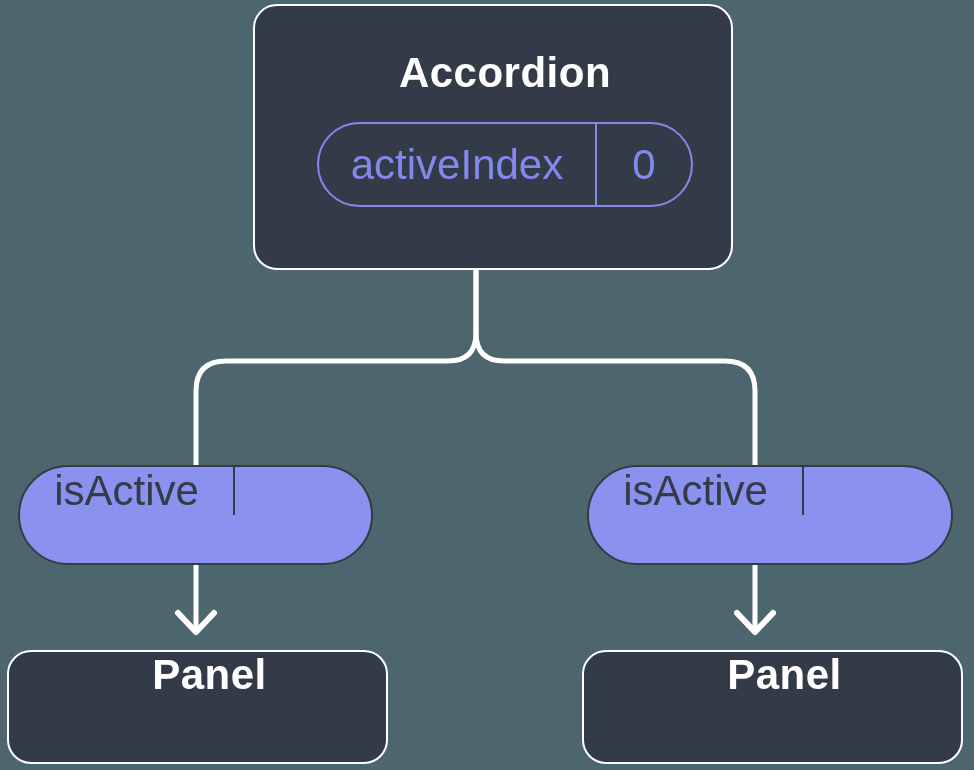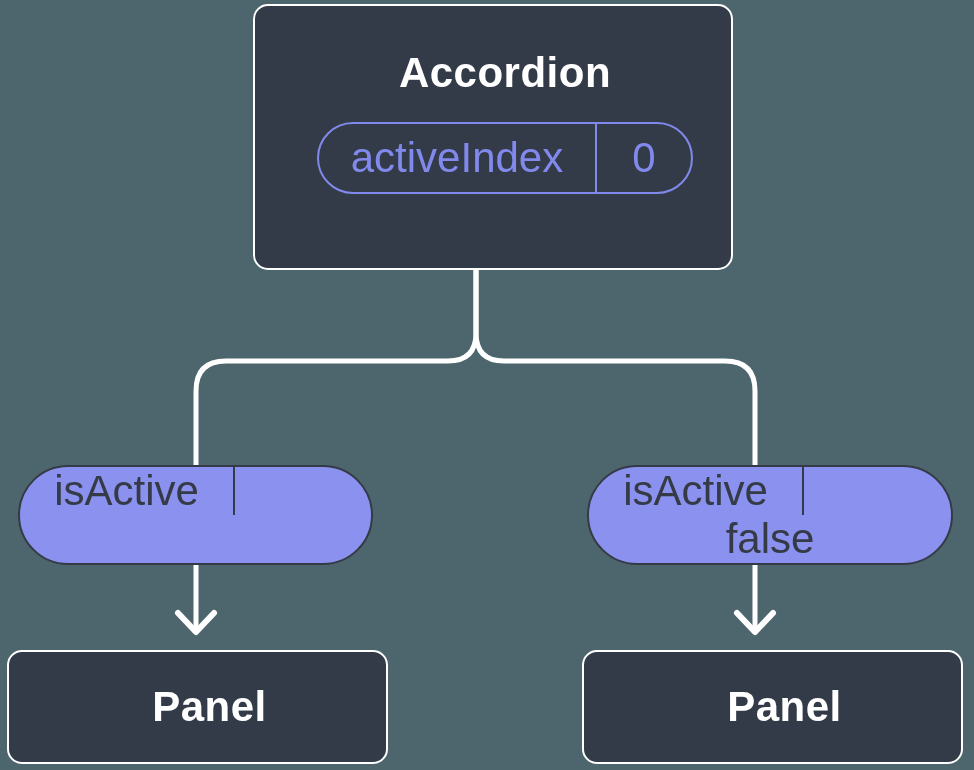--- a/index.html
+++ b/index.html
@@ -33,21 +33,21 @@
     stroke:var(--line);
     stroke-width:5;
     stroke-linecap:round;
     stroke-linejoin:round;
   }
   .arrowhead{stroke-width:6;}
   .node{
     position:absolute;
     background:var(--node-fill);
     border:2px solid var(--node-border);
-    border-radius:15px;
+    border-radius:24px;
     z-index:2;
     display:flex;
     flex-direction:column;
     align-items:center;
     padding-left:24px;
   }
   .node-root{left:253px;top:4px;width:480px;height:266px;padding-top:44px;}
   .node-title{
     color:var(--node-text);
     font-size:42px;
@@ -63,42 +63,42 @@
     z-index:3;
   }
   .pill-cell{
     display:flex;
     align-items:center;
     justify-content:center;
     font-size:42px;
   }
   .pill-state{
     margin-top:26px;
-    width:376px;height:72px;
+    width:376px;height:85px;
     border:2.5px solid var(--pill-outline);
     color:var(--pill-outline);
   }
   .pill-state .cell-name{width:278px;border-right:2.5px solid var(--pill-outline);}
   .pill-state .cell-value{flex:1;}
   .pill-prop{
     position:absolute;
     height:100px;top:465px;
     background:var(--pill-fill);
     border:2.5px solid var(--pill-dark);
     color:var(--pill-dark);
     font-size:40px;
     flex-direction:column;
   }
   .pill-prop .cell-name{width:215px;border-right:2.5px solid var(--pill-dark);}
   .pill-prop .cell-value{flex:1;}
   .pill-prop.left{left:18px;width:355px;}
   .pill-prop.right{left:587px;width:366px;}
   .node-panel{
     top:650px;width:381px;height:114px;
-    justify-content:center;
+    justify-content:flex-start;
   }
   .node-panel.left{left:7px;}
   .node-panel.right{left:582px;}
 </style>
 </head>
 <body>
 
 <div class="stage">
 
   <svg class="connectors" viewBox="0 0 974 770" xmlns="http://www.w3.org/2000/svg">
@@ -115,21 +115,20 @@
       <div class="pill-cell cell-value">0</div>
     </div>
   </div>
 
   <div class="pill pill-prop left">
     <div class="pill-cell cell-name">isActive</div>
   </div>
 
   <div class="pill pill-prop right">
     <div class="pill-cell cell-name">isActive</div>
-    <div class="pill-cell cell-value">false</div>
   </div>
 
   <div class="node node-panel left">
     <div class="node-title">Panel</div>
   </div>
 
   <div class="node node-panel right">
     <div class="node-title">Panel</div>
   </div>
 

